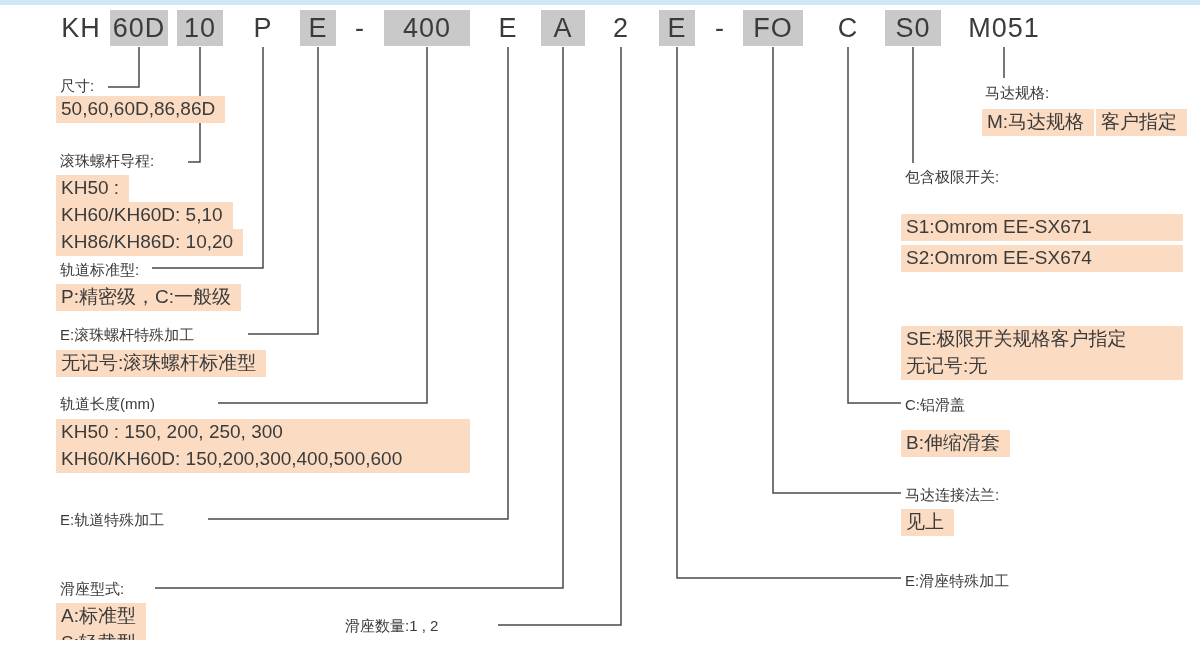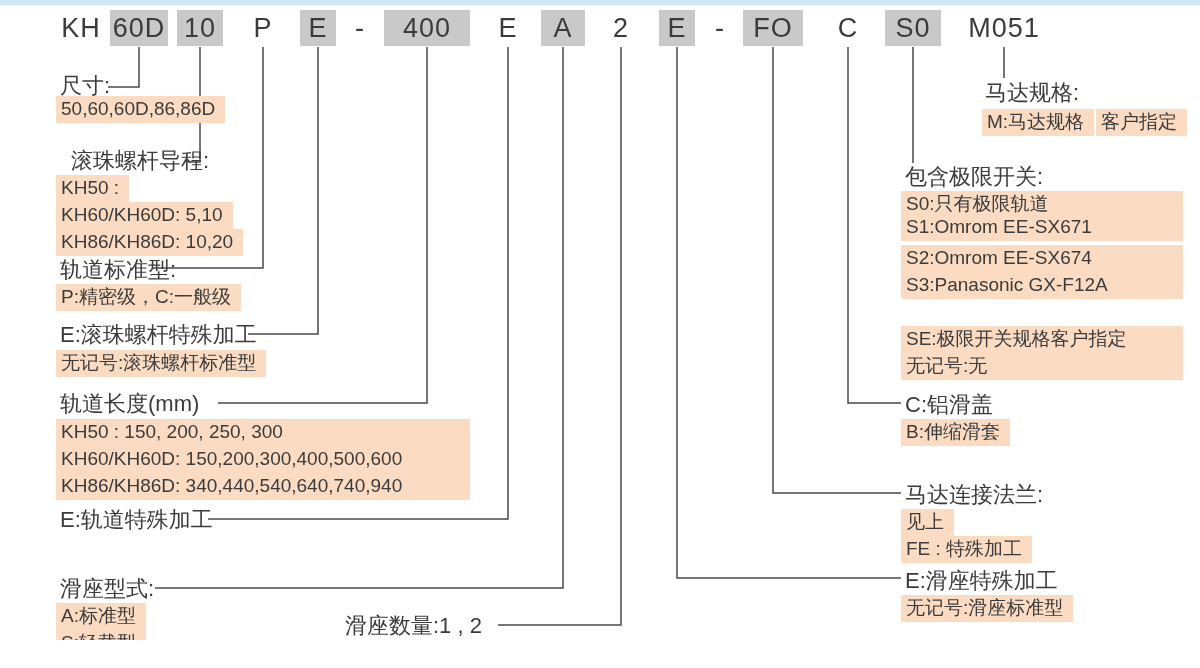--- a/index.html
+++ b/index.html
@@ -10,21 +10,21 @@
     --top-bar:#cfe8f6;
   }
   *{margin:0;padding:0;box-sizing:border-box}
   html,body{background:#ffffff}
   body{font-family:"Liberation Sans","DejaVu Sans",sans-serif;color:var(--text)}
   .stage{position:relative;width:1200px;height:640px;background:#ffffff;overflow:hidden}
   .topbar{position:absolute;left:0;top:0;width:100%;height:5px;background:var(--top-bar)}
   .seg{position:absolute;top:10px;height:36px;line-height:36px;text-align:center;
        font-size:27px;font-weight:500;letter-spacing:1px;color:var(--text);white-space:nowrap}
   .seg.hl{background:var(--code-highlight)}
-  .title{position:absolute;font-size:22px;line-height:24px;white-space:nowrap;color:var(--text)}
+  .title{position:absolute;font-size:15px;line-height:24px;white-space:nowrap;color:var(--text)}
   .chip{position:absolute;font-size:19px;line-height:24px;white-space:nowrap;
         background:var(--item-highlight);padding:1px 10px 2px 5px;color:var(--text)}
   .chip.wl{min-width:414px}
   .chip.wr{min-width:282px}
   svg.lines{position:absolute;left:0;top:0;pointer-events:none}
   svg.lines polyline{fill:none;stroke:var(--line);stroke-width:1.5}
 </style>
 </head>
 <body>
 
@@ -62,58 +62,53 @@
     <polyline points="1004,47 1004,78"></polyline>
     <polyline points="913,47 913,163"></polyline>
     <polyline points="848,47 848,403 901,403"></polyline>
     <polyline points="773,47 773,493 901,493"></polyline>
     <polyline points="677,47 677,578 901,578"></polyline>
   </svg>
 
   <div class="title" style="left:60px;top:74px">尺寸:</div>
   <div class="chip" style="left:56px;top:96px">50,60,60D,86,86D</div>
 
-  <div class="title" style="left:71px;top:149px">滚珠螺杆导程:</div>
+  <div class="title" style="left:60px;top:149px">滚珠螺杆导程:</div>
   <div class="chip" style="left:56px;top:175px">KH50 :</div>
   <div class="chip" style="left:56px;top:202px">KH60/KH60D: 5,10</div>
   <div class="chip" style="left:56px;top:229px">KH86/KH86D: 10,20</div>
 
   <div class="title" style="left:60px;top:258px">轨道标准型:</div>
   <div class="chip" style="left:56px;top:284px">P:精密级，C:一般级</div>
 
   <div class="title" style="left:60px;top:323px">E:滚珠螺杆特殊加工</div>
   <div class="chip" style="left:56px;top:350px">无记号:滚珠螺杆标准型</div>
 
   <div class="title" style="left:60px;top:392px">轨道长度(mm)</div>
   <div class="chip wl" style="left:56px;top:419px">KH50 : 150, 200, 250, 300</div>
   <div class="chip wl" style="left:56px;top:446px">KH60/KH60D: 150,200,300,400,500,600</div>
-  <div class="chip wl" style="left:56px;top:473px">KH86/KH86D: 340,440,540,640,740,940</div>
 
   <div class="title" style="left:60px;top:508px">E:轨道特殊加工</div>
 
   <div class="title" style="left:60px;top:577px">滑座型式:</div>
   <div class="chip" style="left:56px;top:603px">A:标准型</div>
   <div class="chip" style="left:56px;top:630px">S:轻载型</div>
 
   <div class="title" style="left:345px;top:614px">滑座数量:1 , 2</div>
 
   <div class="title" style="left:985px;top:81px">马达规格:</div>
   <div class="chip" style="left:982px;top:109px">M:马达规格</div>
   <div class="chip" style="left:1096px;top:109px">客户指定</div>
 
   <div class="title" style="left:905px;top:165px">包含极限开关:</div>
-  <div class="chip wr" style="left:901px;top:191px">S0:只有极限轨道</div>
   <div class="chip wr" style="left:901px;top:214px">S1:Omrom EE-SX671</div>
   <div class="chip wr" style="left:901px;top:245px">S2:Omrom EE-SX674</div>
-  <div class="chip wr" style="left:901px;top:272px">S3:Panasonic GX-F12A</div>
   <div class="chip wr" style="left:901px;top:326px">SE:极限开关规格客户指定</div>
   <div class="chip wr" style="left:901px;top:353px">无记号:无</div>
 
   <div class="title" style="left:905px;top:393px">C:铝滑盖</div>
-  <div class="chip" style="left:901px;top:419px">B:伸缩滑套</div>
+  <div class="chip" style="left:901px;top:430px">B:伸缩滑套</div>
 
   <div class="title" style="left:905px;top:483px">马达连接法兰:</div>
   <div class="chip" style="left:901px;top:509px">见上</div>
-  <div class="chip" style="left:901px;top:536px">FE : 特殊加工</div>
 
   <div class="title" style="left:905px;top:569px">E:滑座特殊加工</div>
-  <div class="chip" style="left:901px;top:595px">无记号:滑座标准型</div>
 </div>
 
 </body></html>

